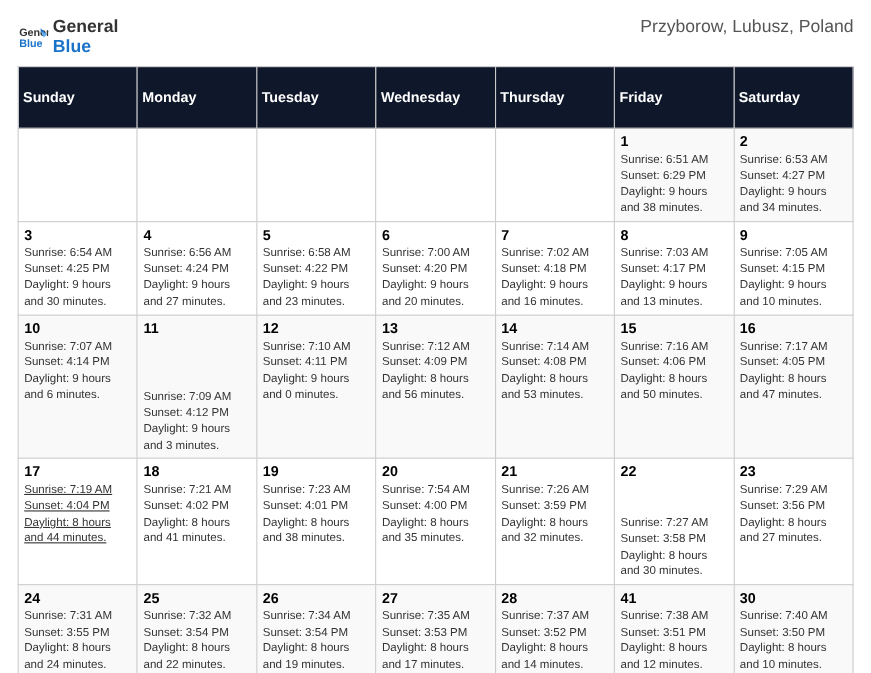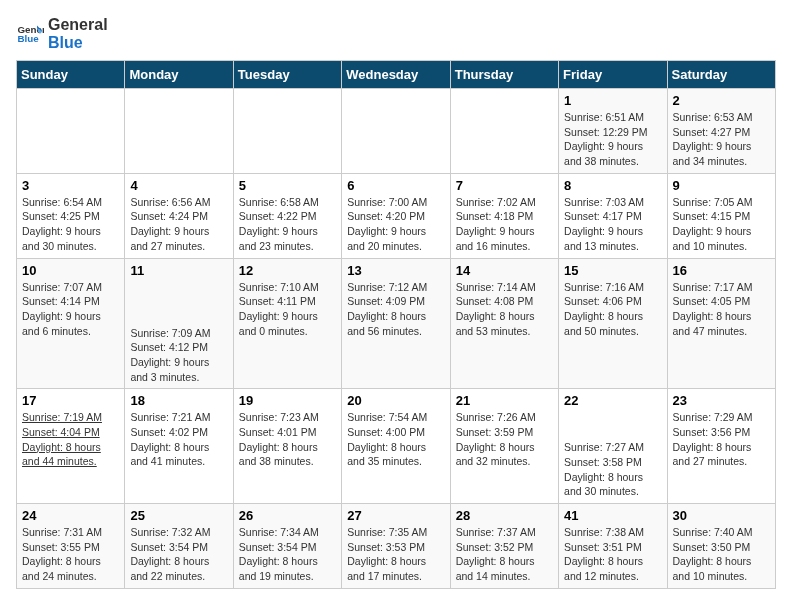--- a/index.html
+++ b/index.html
@@ -36,23 +36,23 @@
     .location-title {
       font-size: 16px;
       color: #555;
     }
     table {
       width: 100%;
       border-collapse: collapse;
       font-size: 11px;
     }
     thead tr th {
-      background-color: #0c4a6e;
+      background-color: #0f172a;
       color: white;
-      padding: 6px 4px;
+      padding: 20px 4px;
       text-align: left;
       font-size: 13px;
       font-weight: bold;
       border: 1px solid #ccc;
     }
     tbody tr td {
       border: 1px solid #ccc;
       padding: 4px 5px;
       vertical-align: top;
       width: calc(100% / 7);
@@ -87,20 +87,21 @@
       <text x="2" y="32" font-size="14" font-weight="bold" fill="#1a73c8">Blue</text>
       <polygon points="30,8 38,16 30,12" fill="#1a73c8"></polygon>
       <polygon points="30,12 38,16 34,20" fill="#5aabf0"></polygon>
     </svg>
     <div>
       <div style="font-size:16px;font-weight:bold;color:#333;">General</div>
       <div style="font-size:16px;font-weight:bold;color:#1a73c8;">Blue</div>
     </div>
   </div>
   <div class="title-section">
+    <div class="location-title">Przyborow, Lubusz, Poland</div>
   </div>
 </div>
 
 <table>
   <thead>
     <tr>
     <th>Sunday</th>
         <th>Monday</th>
         <th>Tuesday</th>
         <th>Wednesday</th>
@@ -112,21 +113,21 @@
   <tbody id="calendar-body">
   <tr>
         <td class="empty-cell"></td>
         <td class="empty-cell"></td>
         <td class="empty-cell"></td>
         <td class="empty-cell"></td>
         <td class="empty-cell"></td>
         <td>
           <span class="day-num">1</span>
           <div class="day-info" style="white-space: pre-line;">Sunrise: 6:51 AM
-Sunset: 12:29 PM
+Sunset: 6:29 PM
 Daylight: 9 hours
 and 38 minutes.</div>
         </td>
         <td>
           <span class="day-num">2</span>
           <div class="day-info" style="white-space: pre-line;">Sunrise: 6:53 AM
 Sunset: 4:27 PM
 Daylight: 9 hours
 and 34 minutes.</div>
         </td>

